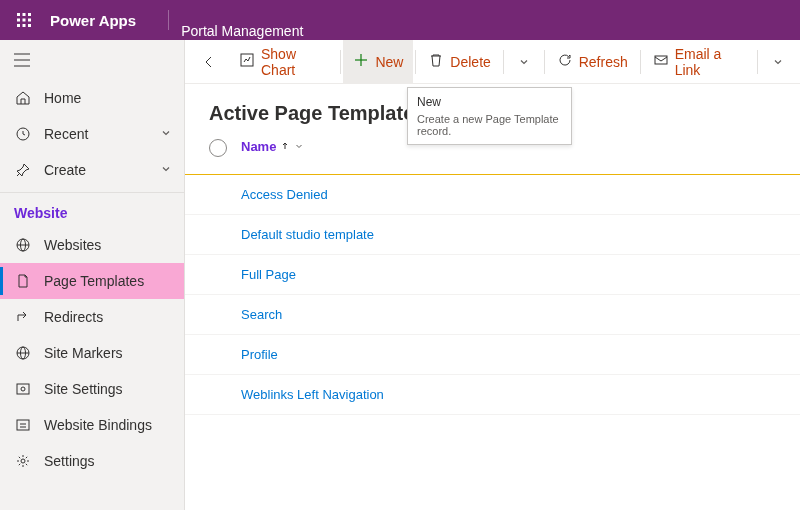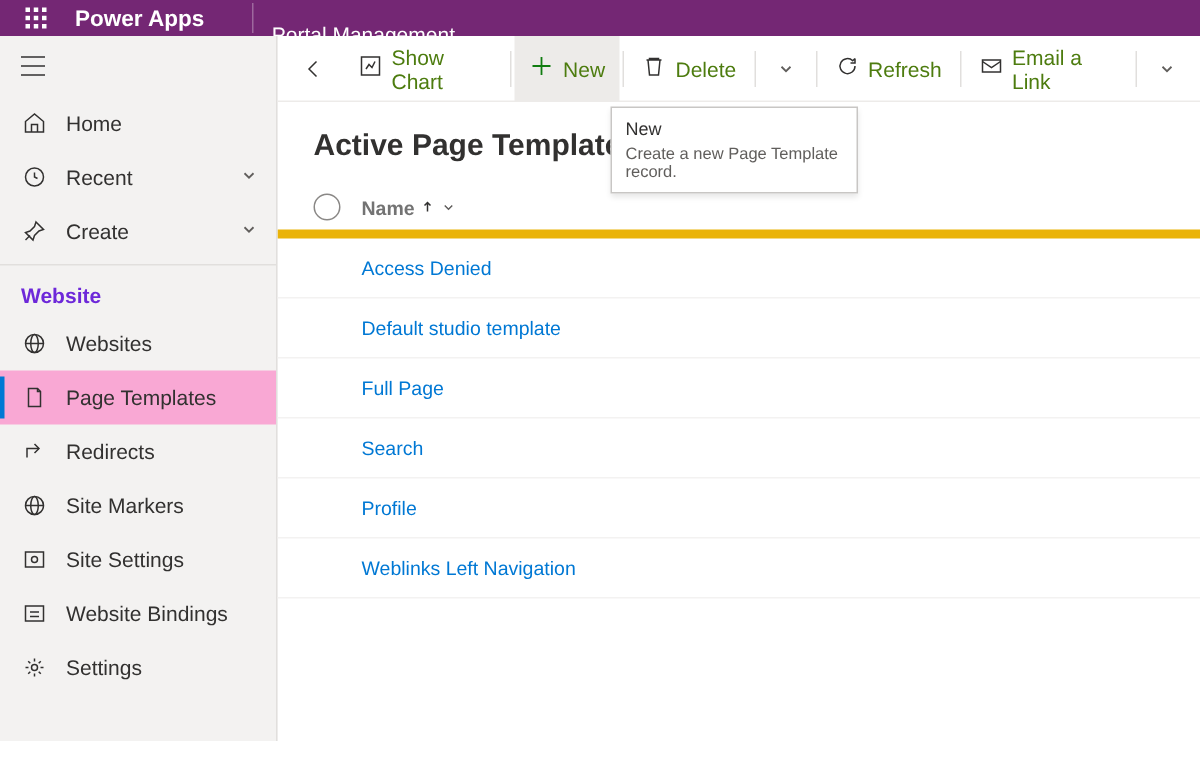--- a/index.html
+++ b/index.html
@@ -1,19 +1,19 @@
 <!DOCTYPE html>
 <html><head>
 <meta charset="utf-8">
 <style>
   * { margin: 0; padding: 0; box-sizing: border-box; font-family: "Segoe UI", -apple-system, sans-serif; }
   body { width: 800px; height: 510px; overflow: hidden; background: #fff; }
 
   
-  .header { height: 24px; background: #742774; display: flex; align-items: center; color: #fff; padding: 0 8px; }
+  .header { height: 40px; background: #742774; display: flex; align-items: center; color: #fff; padding: 0 8px; }
   .waffle { width: 32px; height: 32px; display: flex; align-items: center; justify-content: center; }
   .brand { font-weight: 600; font-size: 15px; margin-left: 10px; margin-right: 20px; }
   .divider-v { width: 1px; height: 20px; background: rgba(255,255,255,0.3); margin: 0 12px; }
   .app-name { font-size: 14px; font-weight: 400; margin-top: 22px; }
 
   
   .body { display: flex; height: calc(100% - 40px); }
   .sidebar { width: 185px; background: #f3f2f1; border-right: 1px solid #e1dfdd; display: flex; flex-direction: column; overflow-y: auto; position: relative; }
   .sidebar::-webkit-scrollbar { width: 6px; }
   .sidebar::-webkit-scrollbar-thumb { background: #c8c6c4; border-radius: 3px; }
@@ -23,28 +23,28 @@
   .nav-item .icon { width: 18px; height: 18px; margin-right: 12px; display: flex; align-items: center; justify-content: center; flex-shrink: 0; }
   .nav-item .chev { margin-left: auto; }
   .nav-item.active { background: #f9a8d4; }
   .nav-item.active::before { content: ""; position: absolute; left: 0; top: 4px; bottom: 4px; width: 3px; background: #0078d4; }
   .nav-divider { height: 1px; background: #e1dfdd; margin: 4px 0; }
   .nav-group { font-weight: 600; font-size: 14px; padding: 8px 14px 6px; color: #6d28d9; }
 
   
   .main { flex: 1; display: flex; flex-direction: column; overflow: hidden; position: relative; }
   .cmdbar { height: 44px; border-bottom: 1px solid #edebe9; display: flex; align-items: center; padding: 0 4px; }
-  .cmd { height: 44px; display: flex; align-items: center; padding: 0 10px; font-size: 14px; color: #4d7c0f; cursor: pointer; gap: 6px; position: relative; }
+  .cmd { height: 44px; display: flex; align-items: center; padding: 0 10px; font-size: 14px; color: #c2410c; cursor: pointer; gap: 6px; position: relative; }
   .cmd.highlight { background: #edebe9; }
   .cmd.iconbtn { padding: 0 12px; }
   .cmd-divider { width: 1px; height: 24px; background: #e1dfdd; margin: 0 2px; }
 
   .page-title { font-size: 20px; font-weight: 600; padding: 18px 24px 14px; color: #323130; }
 
-  .grid-header { display: flex; align-items: center; height: 36px; padding: 0 18px; border-bottom: 6px solid #eab308; font-size: 13px; font-weight: 600; color: #737373; }
+  .grid-header { display: flex; align-items: flex-start; height: 36px; padding: 0 18px; border-bottom: 1px solid #eab308; font-size: 13px; font-weight: 600; color: #6d28d9; }
   .grid-header .sel { width: 30px; display: flex; align-items: center; justify-content: center; }
   .grid-header .col { padding-left: 8px; display: flex; align-items: center; gap: 4px; }
 
   .grid-row { display: flex; align-items: center; height: 40px; padding: 0 18px; border-bottom: 1px solid #f3f2f1; font-size: 13px; }
   .grid-row .sel { width: 30px; }
   .grid-row .cell { padding-left: 8px; color: #0078d4; cursor: pointer; }
 
   
   .tooltip { position: absolute; top: 47px; left: 222px; width: 165px; background: #fff; border: 1px solid #c8c6c4; padding: 7px 9px; font-size: 11px; color: #605e5c; box-shadow: 0 2px 4px rgba(0,0,0,0.1); z-index: 10; }
   .tooltip .tt-title { font-size: 12px; color: #323130; margin-bottom: 4px; }

